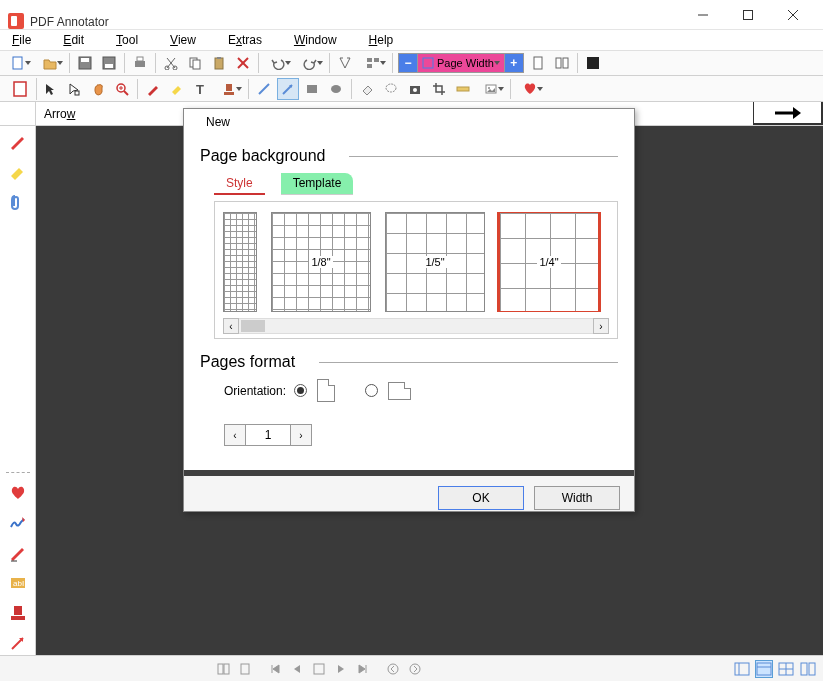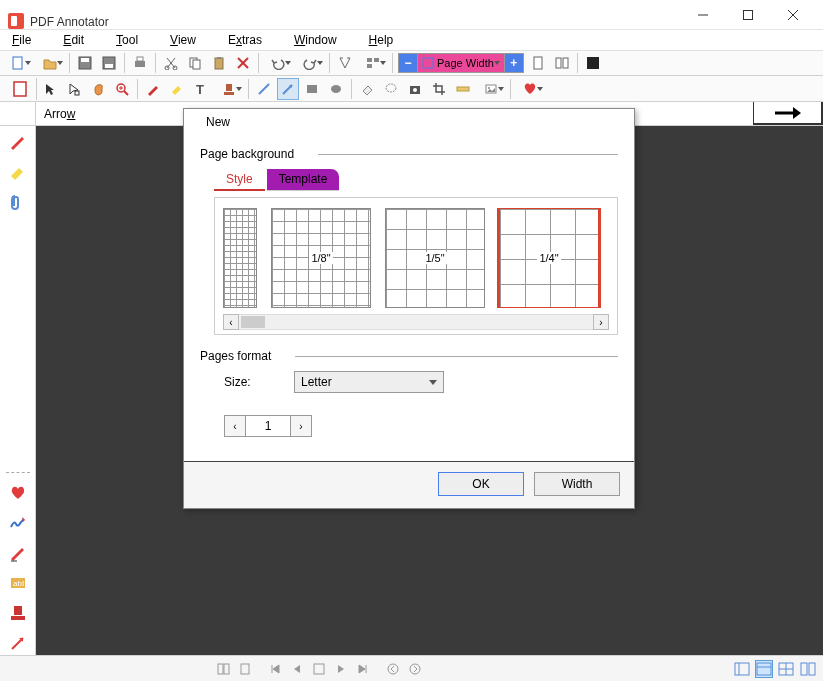--- a/index.html
+++ b/index.html
@@ -52,27 +52,27 @@
 .statusbar .sb-group { display: flex; gap: 4px; margin: 0 6px; }
 .statusbar .sb-btn { width: 18px; height: 18px; display: flex; align-items: center; justify-content: center; color: #666; }
 .statusbar .sb-right { margin-left: auto; display: flex; gap: 4px; }
 .statusbar .sb-right .sb-btn.active { background: #cce4ff; border: 1px solid #5a9ed6; }
 
 
 .dialog { position: absolute; left: 183px; top: 108px; width: 452px; background: #fff; border: 1px solid #888; box-shadow: 2px 2px 6px rgba(0,0,0,0.3); }
 .dialog-title { padding: 6px 22px; font-size: 12px; }
 .dialog-body { padding: 12px 16px 8px; }
 .dlg-section-header { display: flex; align-items: center; margin-bottom: 8px; }
-.dlg-section-header .lbl { font-size: 12px; margin-right: 24px; white-space: nowrap; }
+.dlg-section-header .lbl { font-size: 16px; margin-right: 24px; white-space: nowrap; }
 .dlg-section-header .line { flex: 1; height: 1px; background: #aaa; }
 
-.tabs { display: flex; gap: 2px; margin-left: 14px; margin-bottom: 6px; }
+.tabs { display: flex; gap: 16px; margin-left: 14px; margin-bottom: 6px; }
 .tab { padding: 3px 12px; font-size: 12px; border-bottom: 2px solid transparent; }
 .tab.active { color: #c33; border-bottom: 2px solid #c33; }
-.tab.inactive { background: #a21caf; border-radius: 0 8px 0 0; border-bottom: 1px solid #ccc; }
+.tab.inactive { background: #86efac; border-radius: 0 8px 0 0; border-bottom: 1px solid #ccc; }
 
 .style-scroll { border: 1px solid #ccc; padding: 10px 8px 4px; margin-left: 14px; margin-bottom: 14px; }
 .style-items { display: flex; gap: 14px; overflow: hidden; }
 .style-item { width: 100px; height: 100px; border: 1px solid #888; background: #fff; position: relative; flex-shrink: 0; display: flex; align-items: center; justify-content: center; font-size: 11px; }
 .style-item.partial { width: 34px; }
 .style-item.selected { outline: 3px solid #d9432e; outline-offset: -1px; }
 .style-item .grid { position: absolute; inset: 0; }
 .style-item .grid.fine { background-image: linear-gradient(#999 1px, transparent 1px), linear-gradient(90deg, #999 1px, transparent 1px); background-size: 6px 6px; }
 .style-item .grid.g8 { background-image: linear-gradient(#999 1px, transparent 1px), linear-gradient(90deg, #999 1px, transparent 1px); background-size: 12px 12px; }
 .style-item .grid.g5 { background-image: linear-gradient(#999 1px, transparent 1px), linear-gradient(90deg, #999 1px, transparent 1px); background-size: 20px 20px; }
@@ -93,21 +93,21 @@
 .page-icon.landscape { width: 23px; height: 18px; }
 .page-icon::after { content: ""; position: absolute; right: -1px; top: -1px; width: 6px; height: 6px; background: #fff; border-left: 1px solid #888; border-bottom: 1px solid #888; }
 
 .size-select { width: 150px; height: 22px; border: 1px solid #999; background: #eee; display: flex; align-items: center; padding: 0 6px; font-size: 12px; }
 .size-select .dd-arrow { margin-left: auto; border-left: 4px solid transparent; border-right: 4px solid transparent; border-top: 5px solid #555; }
 
 .pages-spin { display: flex; margin-left: 24px; }
 .pages-spin .btn { width: 22px; height: 22px; border: 1px solid #999; background: #f5f5f5; display: flex; align-items: center; justify-content: center; font-size: 10px; }
 .pages-spin .val { width: 44px; height: 22px; border-top: 1px solid #999; border-bottom: 1px solid #999; text-align: center; line-height: 20px; }
 
-.dialog-footer { display: flex; justify-content: flex-end; gap: 10px; padding: 10px 14px 12px; background: #f5f5f5; border-top: 1px solid #404040; }
+.dialog-footer { display: flex; justify-content: flex-end; gap: 10px; padding: 10px 14px 1px; background: #f5f5f5; border-top: 6px solid #404040; }
 .dialog-footer .btn { width: 86px; height: 24px; border: 1px solid #999; background: #eee; display: flex; align-items: center; justify-content: center; font-size: 12px; }
 .dialog-footer .btn.primary { border: 1px solid #4a7ee8; }
 
 svg { display: block; }
 </style>
 </head>
 <body>
 
 <div class="titlebar">
   <div class="app-icon"></div>
@@ -558,24 +558,30 @@
           </div>
         <div class="arrow">›</div>
       </div>
     </div>
 
     <div class="dlg-section-header">
       <div class="lbl">Pages format</div>
       <div class="line"></div>
     </div>
     <div class="format-row">
-      <div class="lbl">Size:</div>
-      <div class="size-select">
-        <span>Letter</span>
-        <div class="dd-arrow"></div>
+      <div class="lbl">Orientation:</div>
+      <div class="radio-group">
+        <div class="radio-opt">
+          <div class="r checked"></div>
+          <div class="page-icon"></div>
+        </div>
+        <div class="radio-opt">
+          <div class="r"></div>
+          <div class="page-icon landscape"></div>
+        </div>
       </div>
     </div>
 
     <div style="height:14px"></div>
     <div class="pages-spin">
       <div class="btn">‹</div>
       <div class="val">1</div>
       <div class="btn">›</div>
     </div>
     <div style="height:16px"></div>

